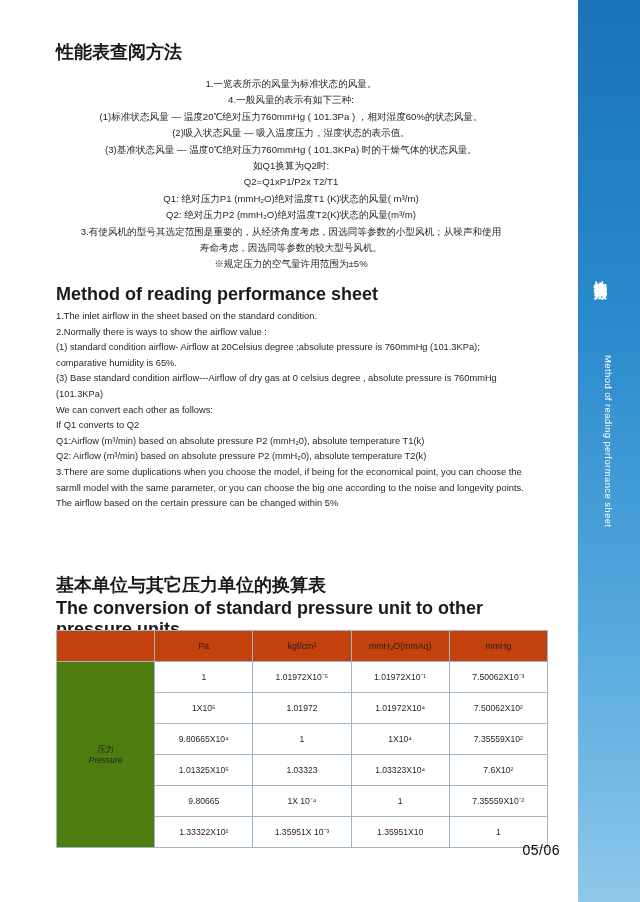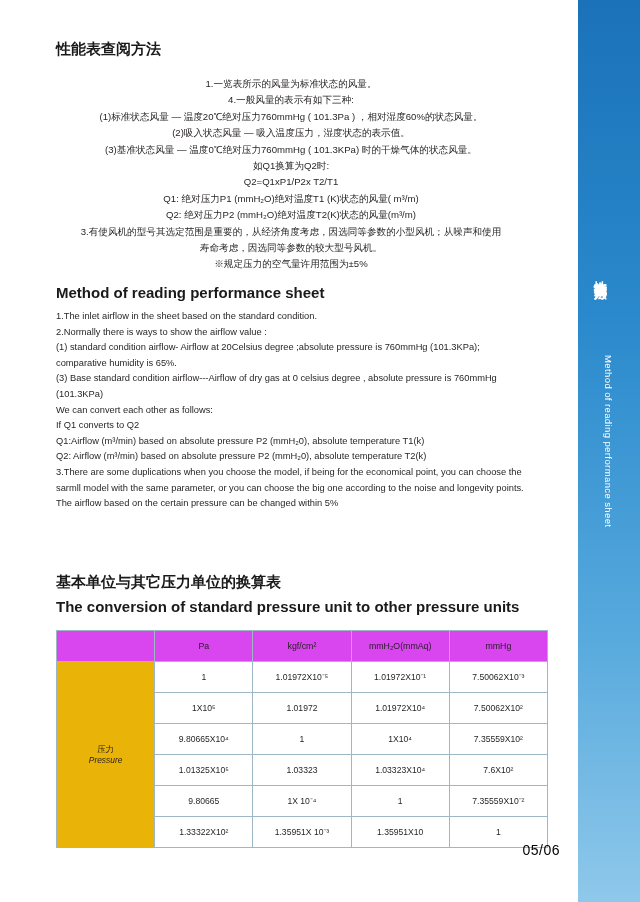--- a/index.html
+++ b/index.html
@@ -53,21 +53,21 @@
 
   
   .content {
     position: absolute;
     left: 56px;
     top: 0;
     width: 500px;
   }
 
   h2.section-title {
-    font-size: 15px;
+    font-size: 18px;
     font-weight: bold;
     margin: 0;
     color: #1a1a1a;
   }
   .title-cn-1 { position: absolute; left: 0; top: 40px; }
   .title-en-1 {
     position: absolute; left: 0; top: 284px;
     font-size: 14px; font-weight: bold; color: #1a1a1a;
   }
   .title-cn-2 { position: absolute; left: 0; top: 573px; color: #1566a8; font-size: 14.5px;}
@@ -101,26 +101,26 @@
   table.conv th, table.conv td {
     border: 1px solid #9fb6c6;
     height: 30px;
     text-align: center;
     vertical-align: middle;
     font-size: 8.6px;
     color: #231f20;
     padding: 0 2px;
   }
   table.conv th {
-    background: #d946ef;
+    background: #c2410c;
     font-weight: normal;
     font-size: 8.8px;
   }
   table.conv td.rowhead {
-    background: #eab308;
+    background: #4d7c0f;
     font-size: 8.4px;
     line-height: 11px;
     width: 52px;
   }
   .rowhead-cn { display: block; }
   .rowhead-en { display: block; font-style: italic; }
 
   
   .page-num {
     position: absolute;

